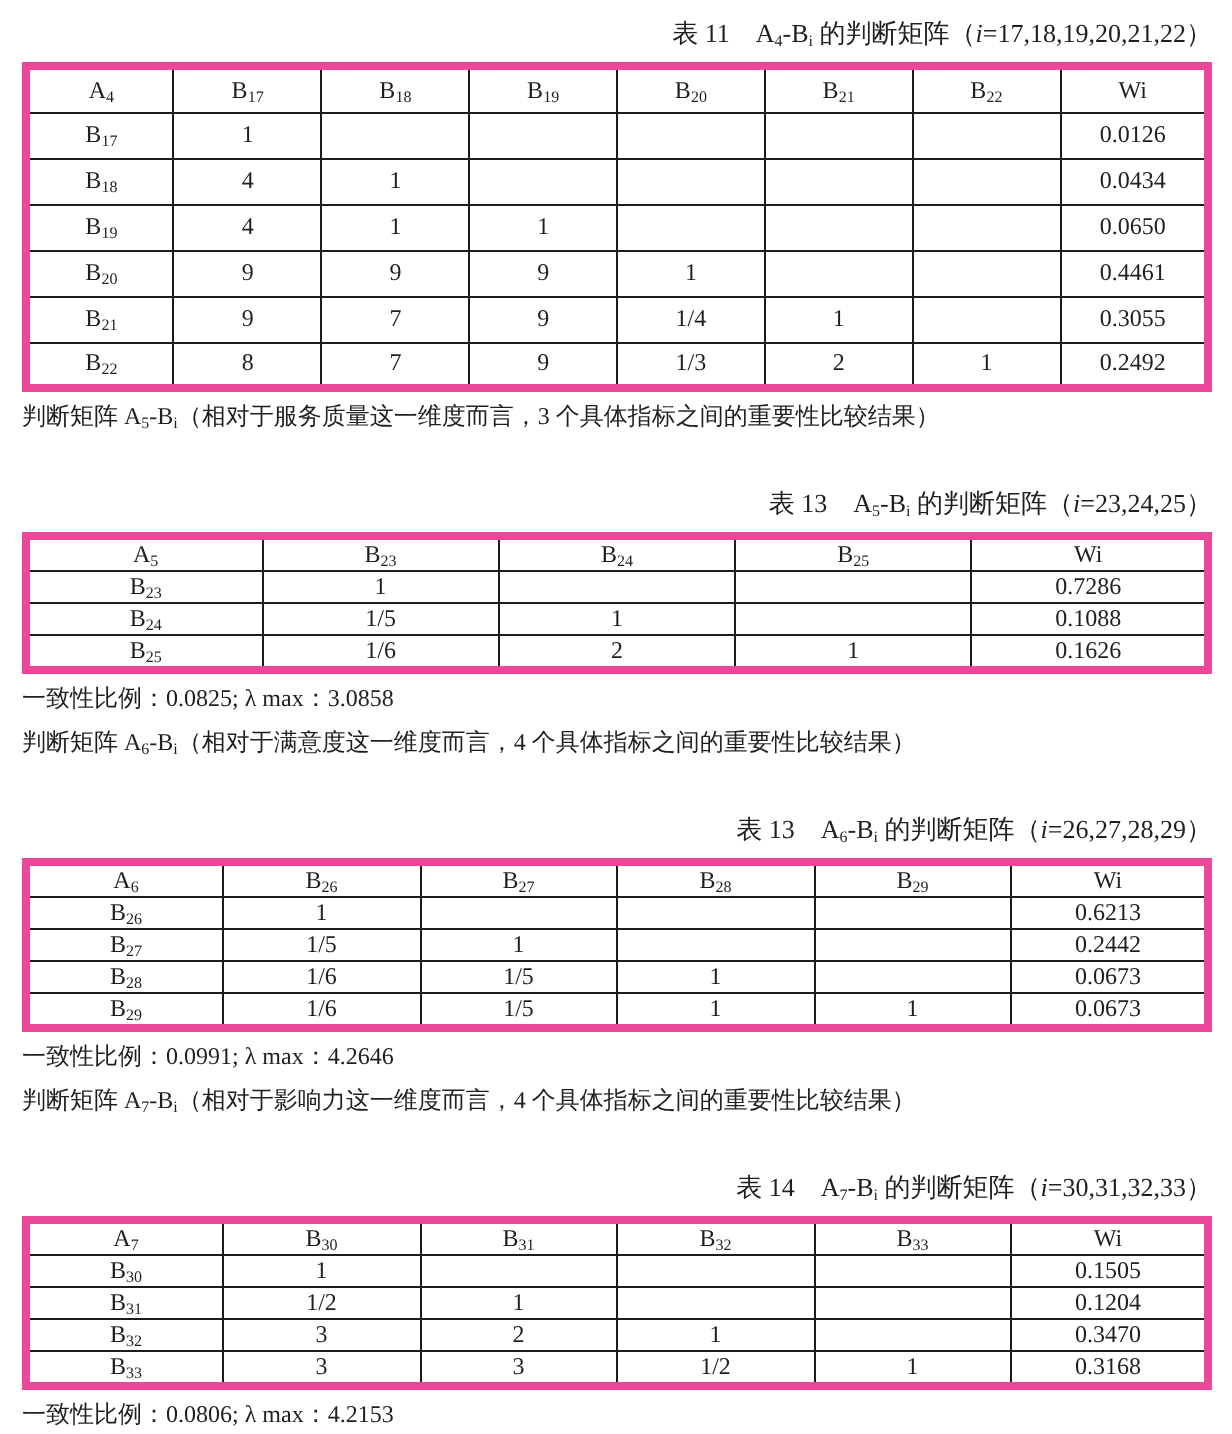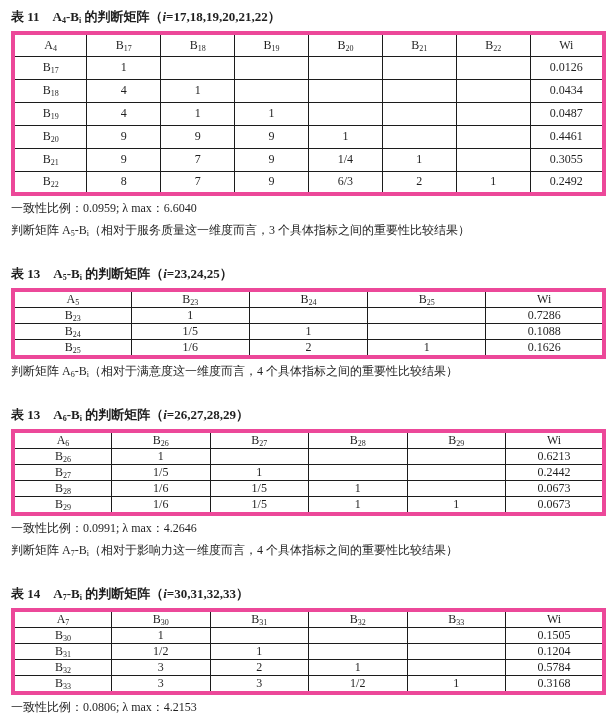--- a/index.html
+++ b/index.html
@@ -17,24 +17,24 @@
   .page {
     padding: 8px 10px 0 11px;
   }
   .block {
     margin-bottom: 25px;
   }
   .block:last-child {
     margin-bottom: 0;
   }
   .tbl-title {
-    text-align: left;
+    text-align: right;
     font-size: 13px;
     line-height: 18px;
-    font-weight: bold;
+    font-weight: normal;
     margin: 0 0 5px 0;
     white-space: nowrap;
   }
   .tbl-title .t-label {
     margin-right: 13px;
   }
   table.matrix {
     width: 100%;
     border-collapse: collapse;
     table-layout: fixed;
@@ -109,21 +109,21 @@
             <td>0.0434</td>
           </tr>
           <tr>
             <th>B<sub>19</sub></th>
             <td>4</td>
             <td>1</td>
             <td>1</td>
             <td></td>
             <td></td>
             <td></td>
-            <td>0.0487</td>
+            <td>0.0650</td>
           </tr>
           <tr>
             <th>B<sub>20</sub></th>
             <td>9</td>
             <td>9</td>
             <td>9</td>
             <td>1</td>
             <td></td>
             <td></td>
             <td>0.4461</td>
@@ -136,28 +136,27 @@
             <td>1/4</td>
             <td>1</td>
             <td></td>
             <td>0.3055</td>
           </tr>
           <tr>
             <th>B<sub>22</sub></th>
             <td>8</td>
             <td>7</td>
             <td>9</td>
-            <td>6/3</td>
+            <td>1/3</td>
             <td>2</td>
             <td>1</td>
             <td>0.2492</td>
           </tr>
         </tbody>
       </table>
-    <p class="cap">一致性比例：0.0959; λ max：6.6040</p>
     <p class="cap">判断矩阵 A<sub>5</sub>-B<sub>i</sub>（相对于服务质量这一维度而言，3 个具体指标之间的重要性比较结果）</p>
   </section>
 
   <section class="block">
     <div class="tbl-title">
       <span class="t-label">表 13</span><span class="t-text">A<sub>5</sub>-B<sub>i</sub> 的判断矩阵（<i>i</i>=23,24,25）</span>
     </div>
     <table class="matrix short">
         <thead>
           <tr>
@@ -185,20 +184,21 @@
           </tr>
           <tr>
             <th>B<sub>25</sub></th>
             <td>1/6</td>
             <td>2</td>
             <td>1</td>
             <td>0.1626</td>
           </tr>
         </tbody>
       </table>
+    <p class="cap">一致性比例：0.0825; λ max：3.0858</p>
     <p class="cap">判断矩阵 A<sub>6</sub>-B<sub>i</sub>（相对于满意度这一维度而言，4 个具体指标之间的重要性比较结果）</p>
   </section>
 
   <section class="block">
     <div class="tbl-title">
       <span class="t-label">表 13</span><span class="t-text">A<sub>6</sub>-B<sub>i</sub> 的判断矩阵（<i>i</i>=26,27,28,29）</span>
     </div>
     <table class="matrix short">
         <thead>
           <tr>
@@ -280,21 +280,21 @@
             <td></td>
             <td></td>
             <td>0.1204</td>
           </tr>
           <tr>
             <th>B<sub>32</sub></th>
             <td>3</td>
             <td>2</td>
             <td>1</td>
             <td></td>
-            <td>0.5784</td>
+            <td>0.3470</td>
           </tr>
           <tr>
             <th>B<sub>33</sub></th>
             <td>3</td>
             <td>3</td>
             <td>1/2</td>
             <td>1</td>
             <td>0.3168</td>
           </tr>
         </tbody>

